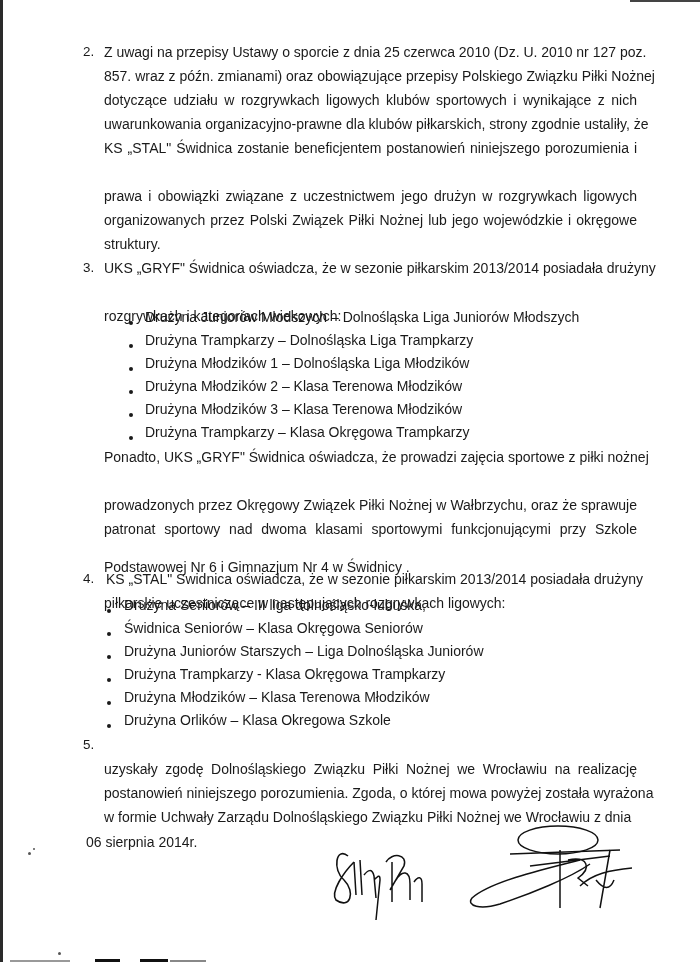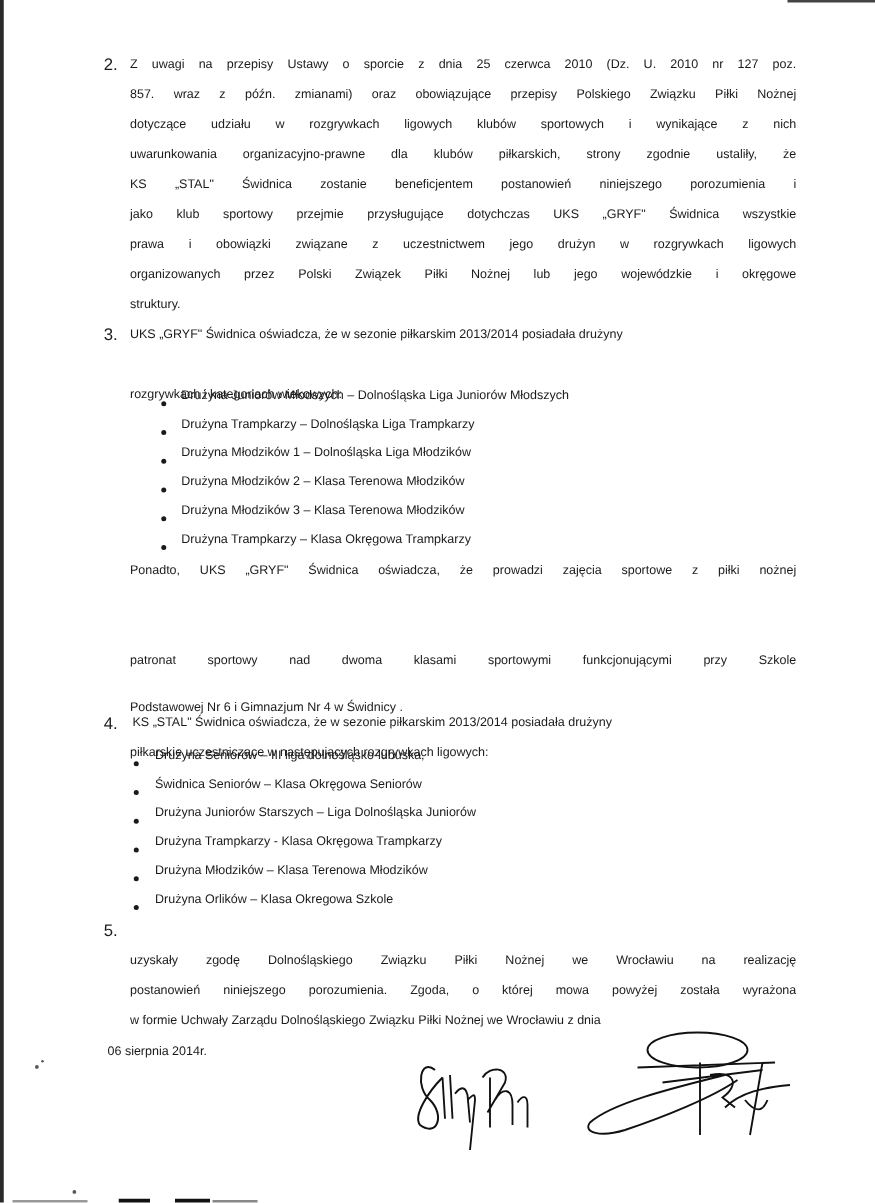--- a/index.html
+++ b/index.html
@@ -6,21 +6,21 @@
   body {
     width:700px; height:962px; overflow:hidden; position:relative;
     background:#ffffff;
     font-family:"Liberation Sans", sans-serif;
     color:#1a1a1a;
   }
   .left-edge { position:absolute; left:0; top:0; width:3px; height:962px; background:#2a2a2a; }
   .top-edge { position:absolute; right:0; top:0; width:70px; height:2px; background:#444; }
   .page { position:absolute; left:0; top:0; width:700px; height:962px; }
   .line {
-    position:absolute; font-size:10px; line-height:16px; white-space:nowrap;
+    position:absolute; font-size:14px; line-height:16px; white-space:nowrap;
   }
   .just { text-align:justify; text-align-last:justify; width:533px; }
   .num { position:absolute; font-size:13.4px; line-height:16px; }
   .bullet {
     position:absolute; width:4px; height:4px; border-radius:50%; background:#1a1a1a;
   }
   .sig { position:absolute; }
   .speck { position:absolute; background:#555; border-radius:50%; }
   .bottom-strip { position:absolute; height:2px; background:#444; }
 </style>
@@ -30,21 +30,20 @@
 <div class="page">
   <div class="left-edge"></div>
   <div class="top-edge"></div>
 
   <span class="num" style="left:83px;top:44px">2.</span>
   <div class="line just" style="left:104px;top:44px">Z uwagi na przepisy Ustawy o sporcie z dnia 25 czerwca 2010 (Dz. U. 2010 nr 127 poz.</div>
   <div class="line just" style="left:104px;top:68px">857. wraz z późn. zmianami) oraz obowiązujące przepisy Polskiego Związku Piłki Nożnej</div>
   <div class="line just" style="left:104px;top:92px">dotyczące udziału w rozgrywkach ligowych klubów sportowych i wynikające z nich</div>
   <div class="line just" style="left:104px;top:116px">uwarunkowania organizacyjno-prawne dla klubów piłkarskich, strony zgodnie ustaliły, że</div>
   <div class="line just" style="left:104px;top:140px">KS „STAL" Świdnica zostanie beneficjentem postanowień niniejszego porozumienia i</div>
-  <div class="line just" style="left:104px;top:164px">jako klub sportowy przejmie przysługujące dotychczas UKS „GRYF" Świdnica wszystkie</div>
   <div class="line just" style="left:104px;top:188px">prawa i obowiązki związane z uczestnictwem jego drużyn w rozgrywkach ligowych</div>
   <div class="line just" style="left:104px;top:212px">organizowanych przez Polski Związek Piłki Nożnej lub jego wojewódzkie i okręgowe</div>
   <div class="line" style="left:104px;top:236px">struktury.</div>
 
   <span class="num" style="left:83px;top:260px">3.</span>
   <div class="line" style="left:104px;top:260px">UKS „GRYF" Świdnica oświadcza, że w sezonie piłkarskim 2013/2014 posiadała drużyny</div>
   <div class="line" style="left:104px;top:308px">rozgrywkach i kategoriach wiekowych:</div>
 
   <div>
     <span class="bullet" style="left:129px;top:321px"></span>
@@ -55,20 +54,21 @@
     <div class="line" style="left:145px;top:355px">Drużyna Młodzików 1 – Dolnośląska Liga Młodzików</div>
     <span class="bullet" style="left:129px;top:390px"></span>
     <div class="line" style="left:145px;top:378px">Drużyna Młodzików 2 – Klasa Terenowa Młodzików</div>
     <span class="bullet" style="left:129px;top:413px"></span>
     <div class="line" style="left:145px;top:401px">Drużyna Młodzików 3 – Klasa Terenowa Młodzików</div>
     <span class="bullet" style="left:129px;top:436px"></span>
     <div class="line" style="left:145px;top:424px">Drużyna Trampkarzy – Klasa Okręgowa Trampkarzy</div>
   </div>
 
   <div class="line just" style="left:104px;top:449px">Ponadto, UKS „GRYF" Świdnica oświadcza, że prowadzi zajęcia sportowe z piłki nożnej</div>
+  <div class="line just" style="left:104px;top:497px">prowadzonych przez Okręgowy Związek Piłki Nożnej w Wałbrzychu, oraz że sprawuje</div>
   <div class="line just" style="left:104px;top:521px">patronat sportowy nad dwoma klasami sportowymi funkcjonującymi przy Szkole</div>
   <div class="line" style="left:104px;top:559px">Podstawowej Nr 6 i Gimnazjum Nr 4 w Świdnicy .</div>
 
   <span class="num" style="left:83px;top:571px">4.</span>
   <div class="line" style="left:106px;top:571px">KS „STAL" Świdnica oświadcza, że w sezonie piłkarskim 2013/2014 posiadała drużyny</div>
   <div class="line" style="left:104px;top:595px">piłkarskie uczestniczące w następujących rozgrywkach ligowych:</div>
 
   <div>
     <span class="bullet" style="left:107px;top:609px"></span>
     <div class="line" style="left:124px;top:597px">Drużyna Seniorów – III liga dolnośląsko-lubuska,</div>

